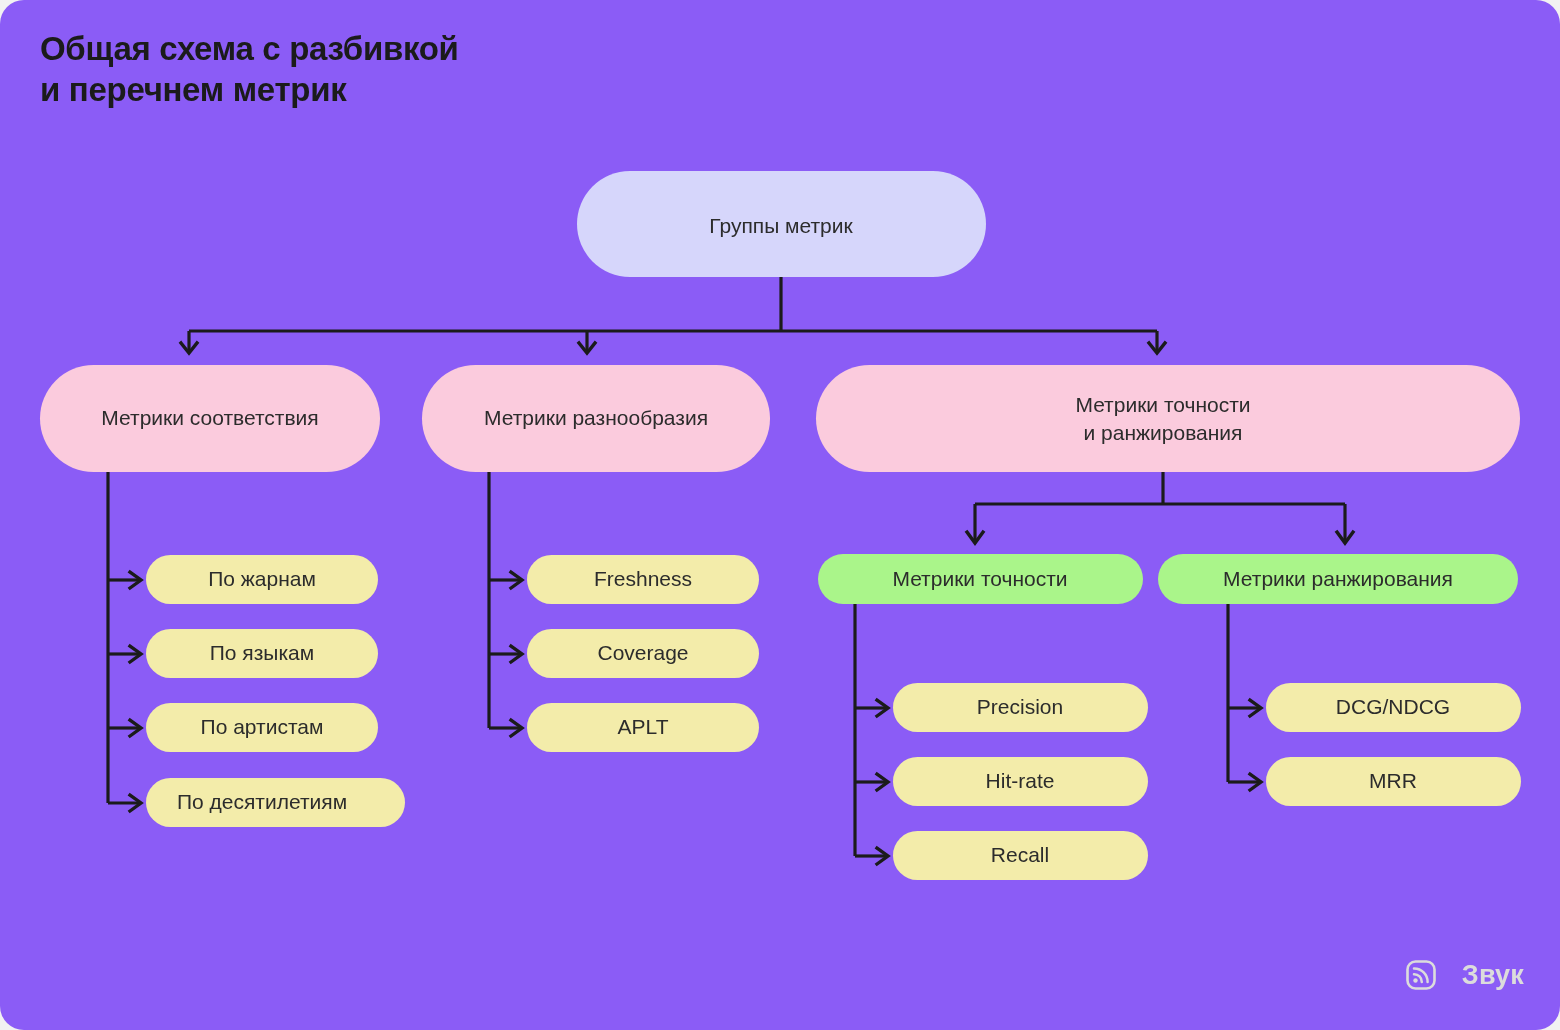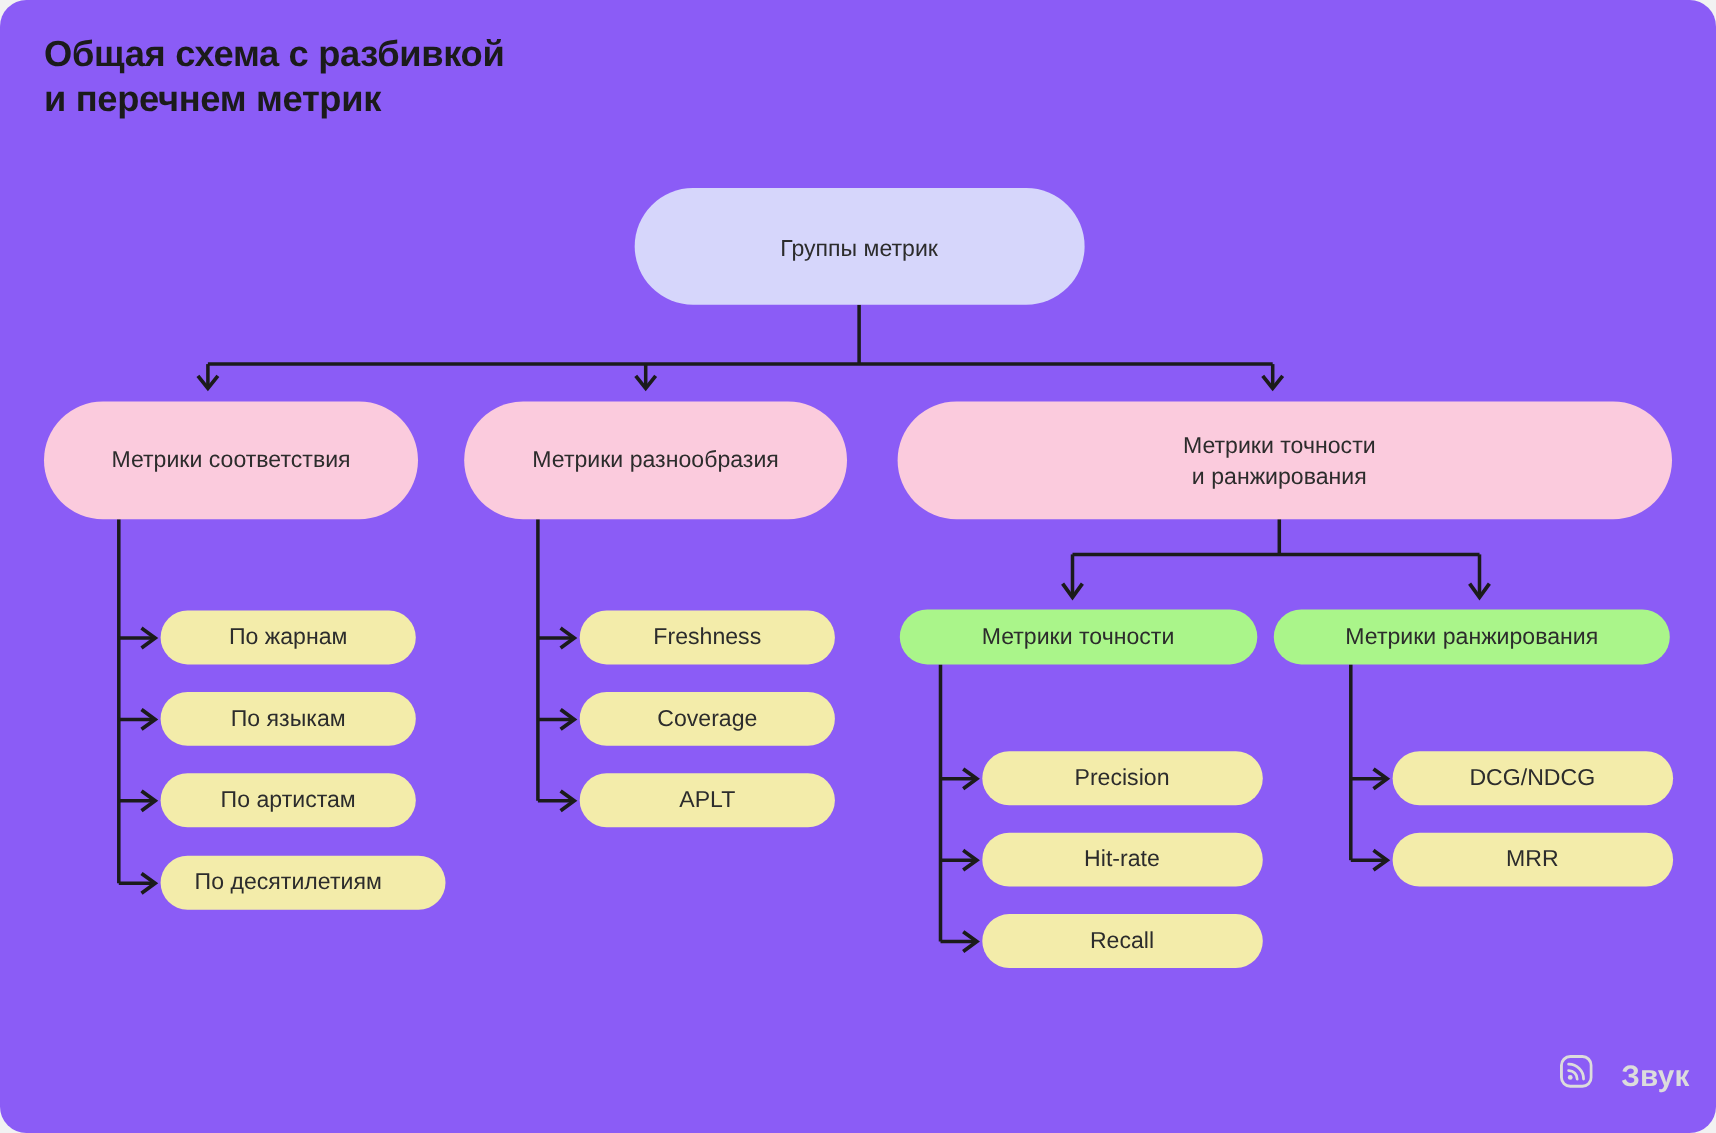--- a/index.html
+++ b/index.html
@@ -59,24 +59,24 @@
   }
   .arrowhead {
     fill: none;
     stroke: #1b1b1b;
     stroke-width: 3.4;
     stroke-linecap: square;
     stroke-linejoin: miter;
   }
   #watermark {
     position: absolute;
-    right: 24px;
+    right: 36px;
     bottom: 36px;
     display: flex;
-    align-items: flex-end;
+    align-items: flex-start;
     gap: 26px;
     opacity: 1;
   }
   #watermark .wm-label {
     font-family: "Liberation Sans", sans-serif;
     font-weight: bold;
     font-size: 27px;
     color: #dcdcdc;
     letter-spacing: 0.2px;
   }

